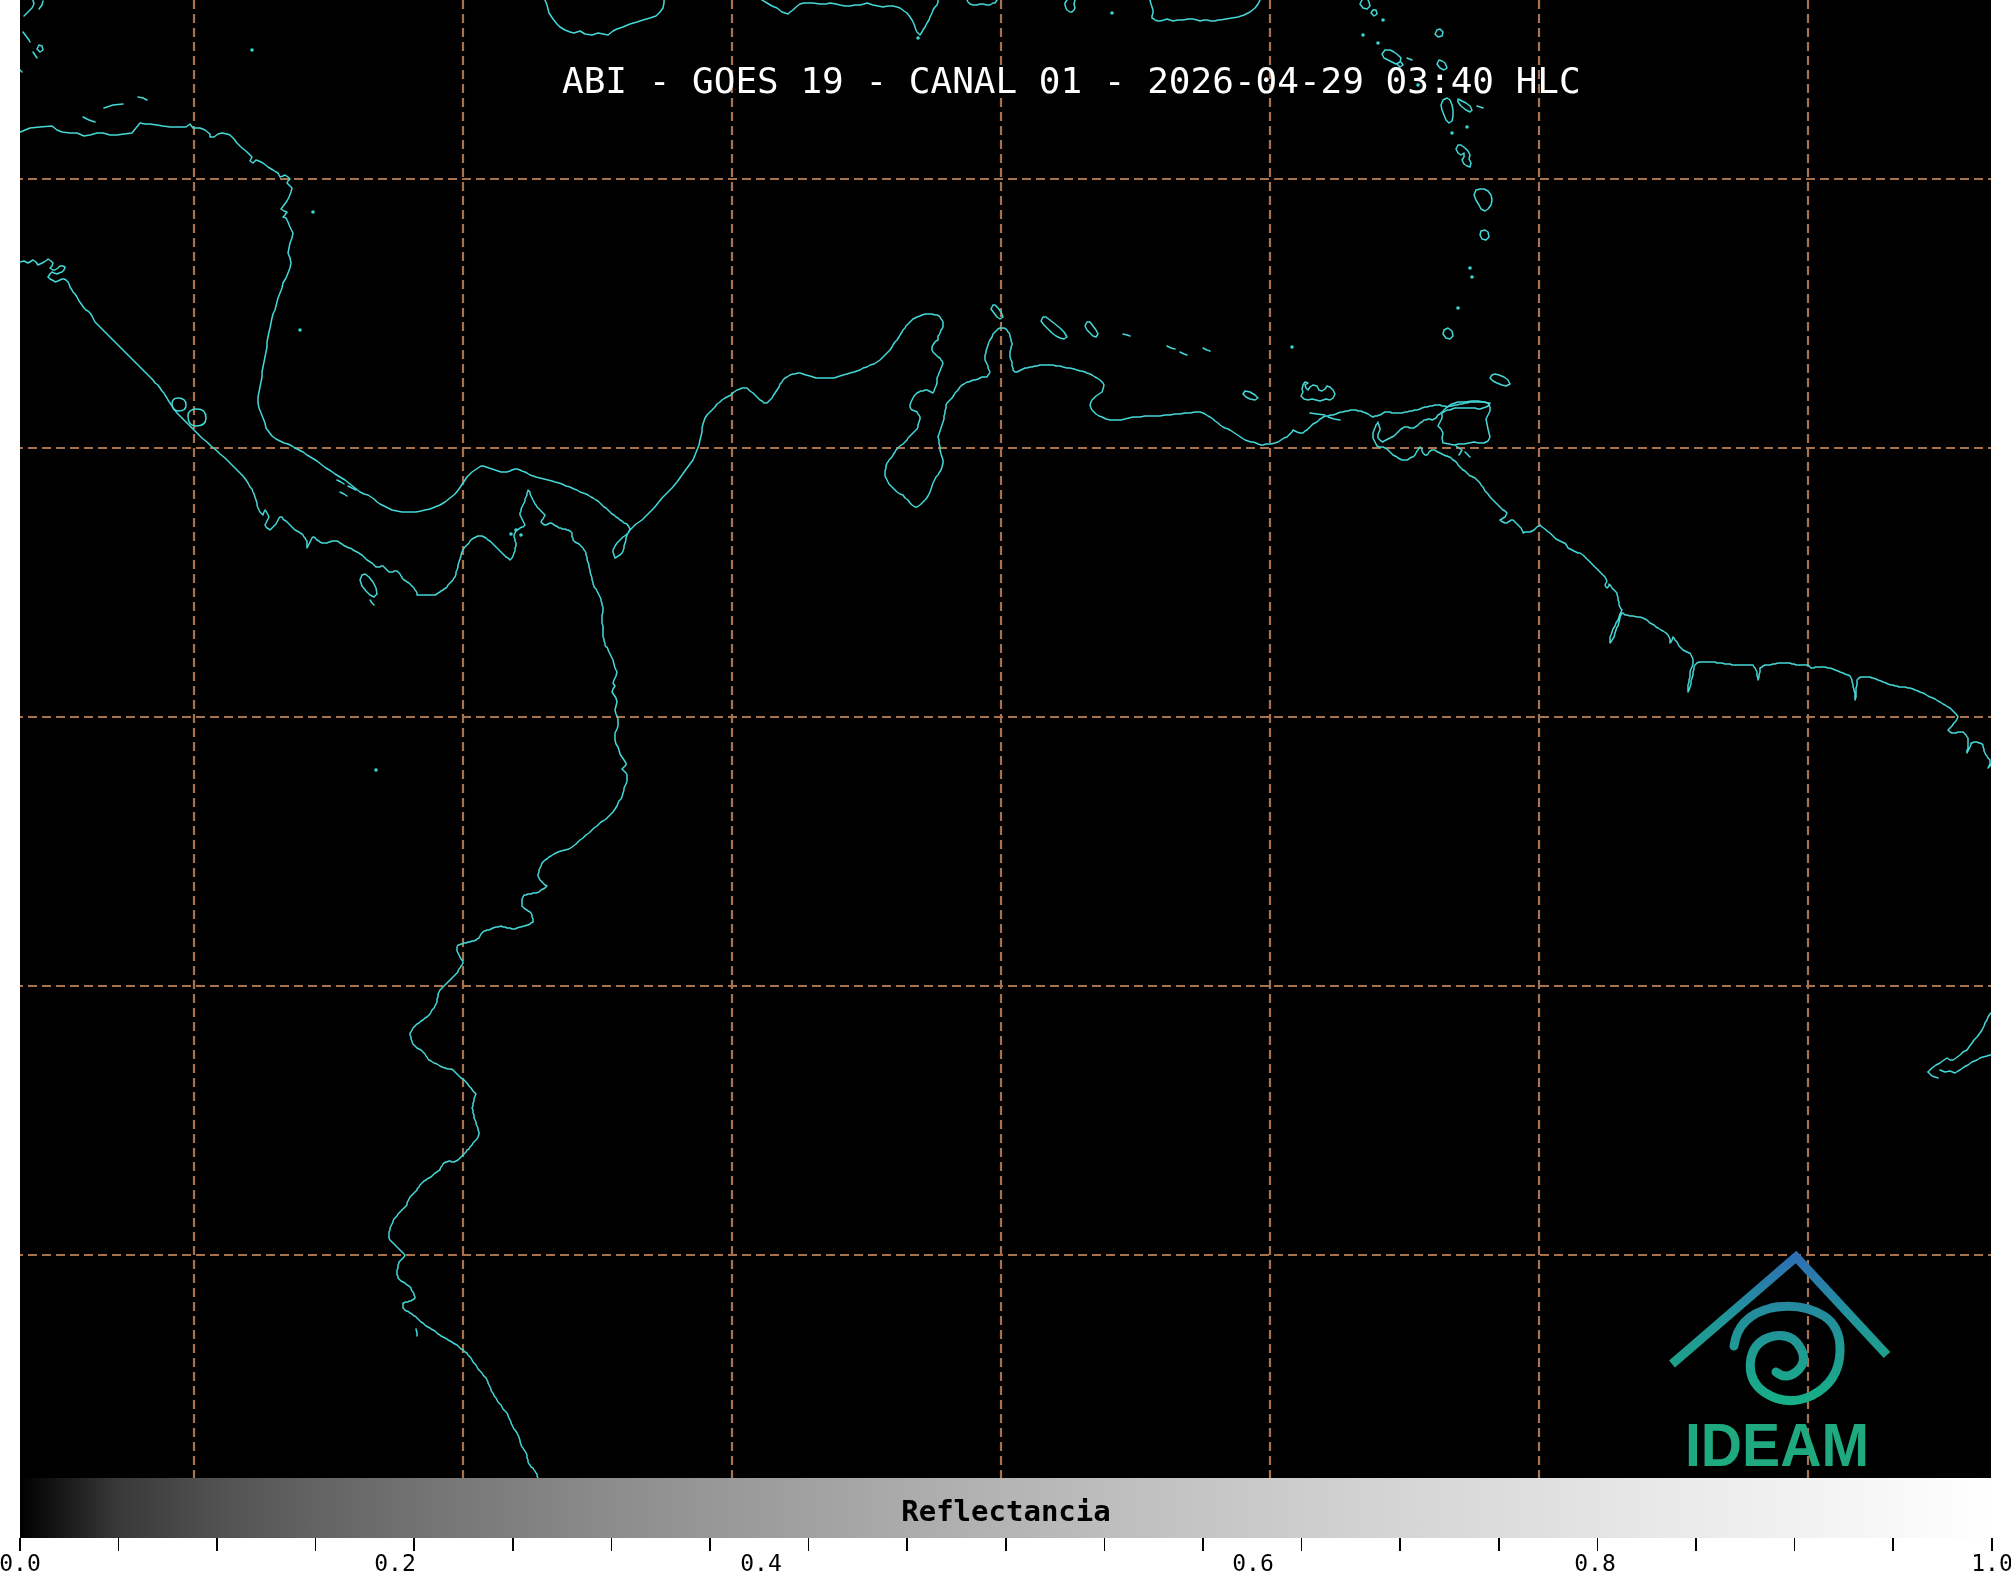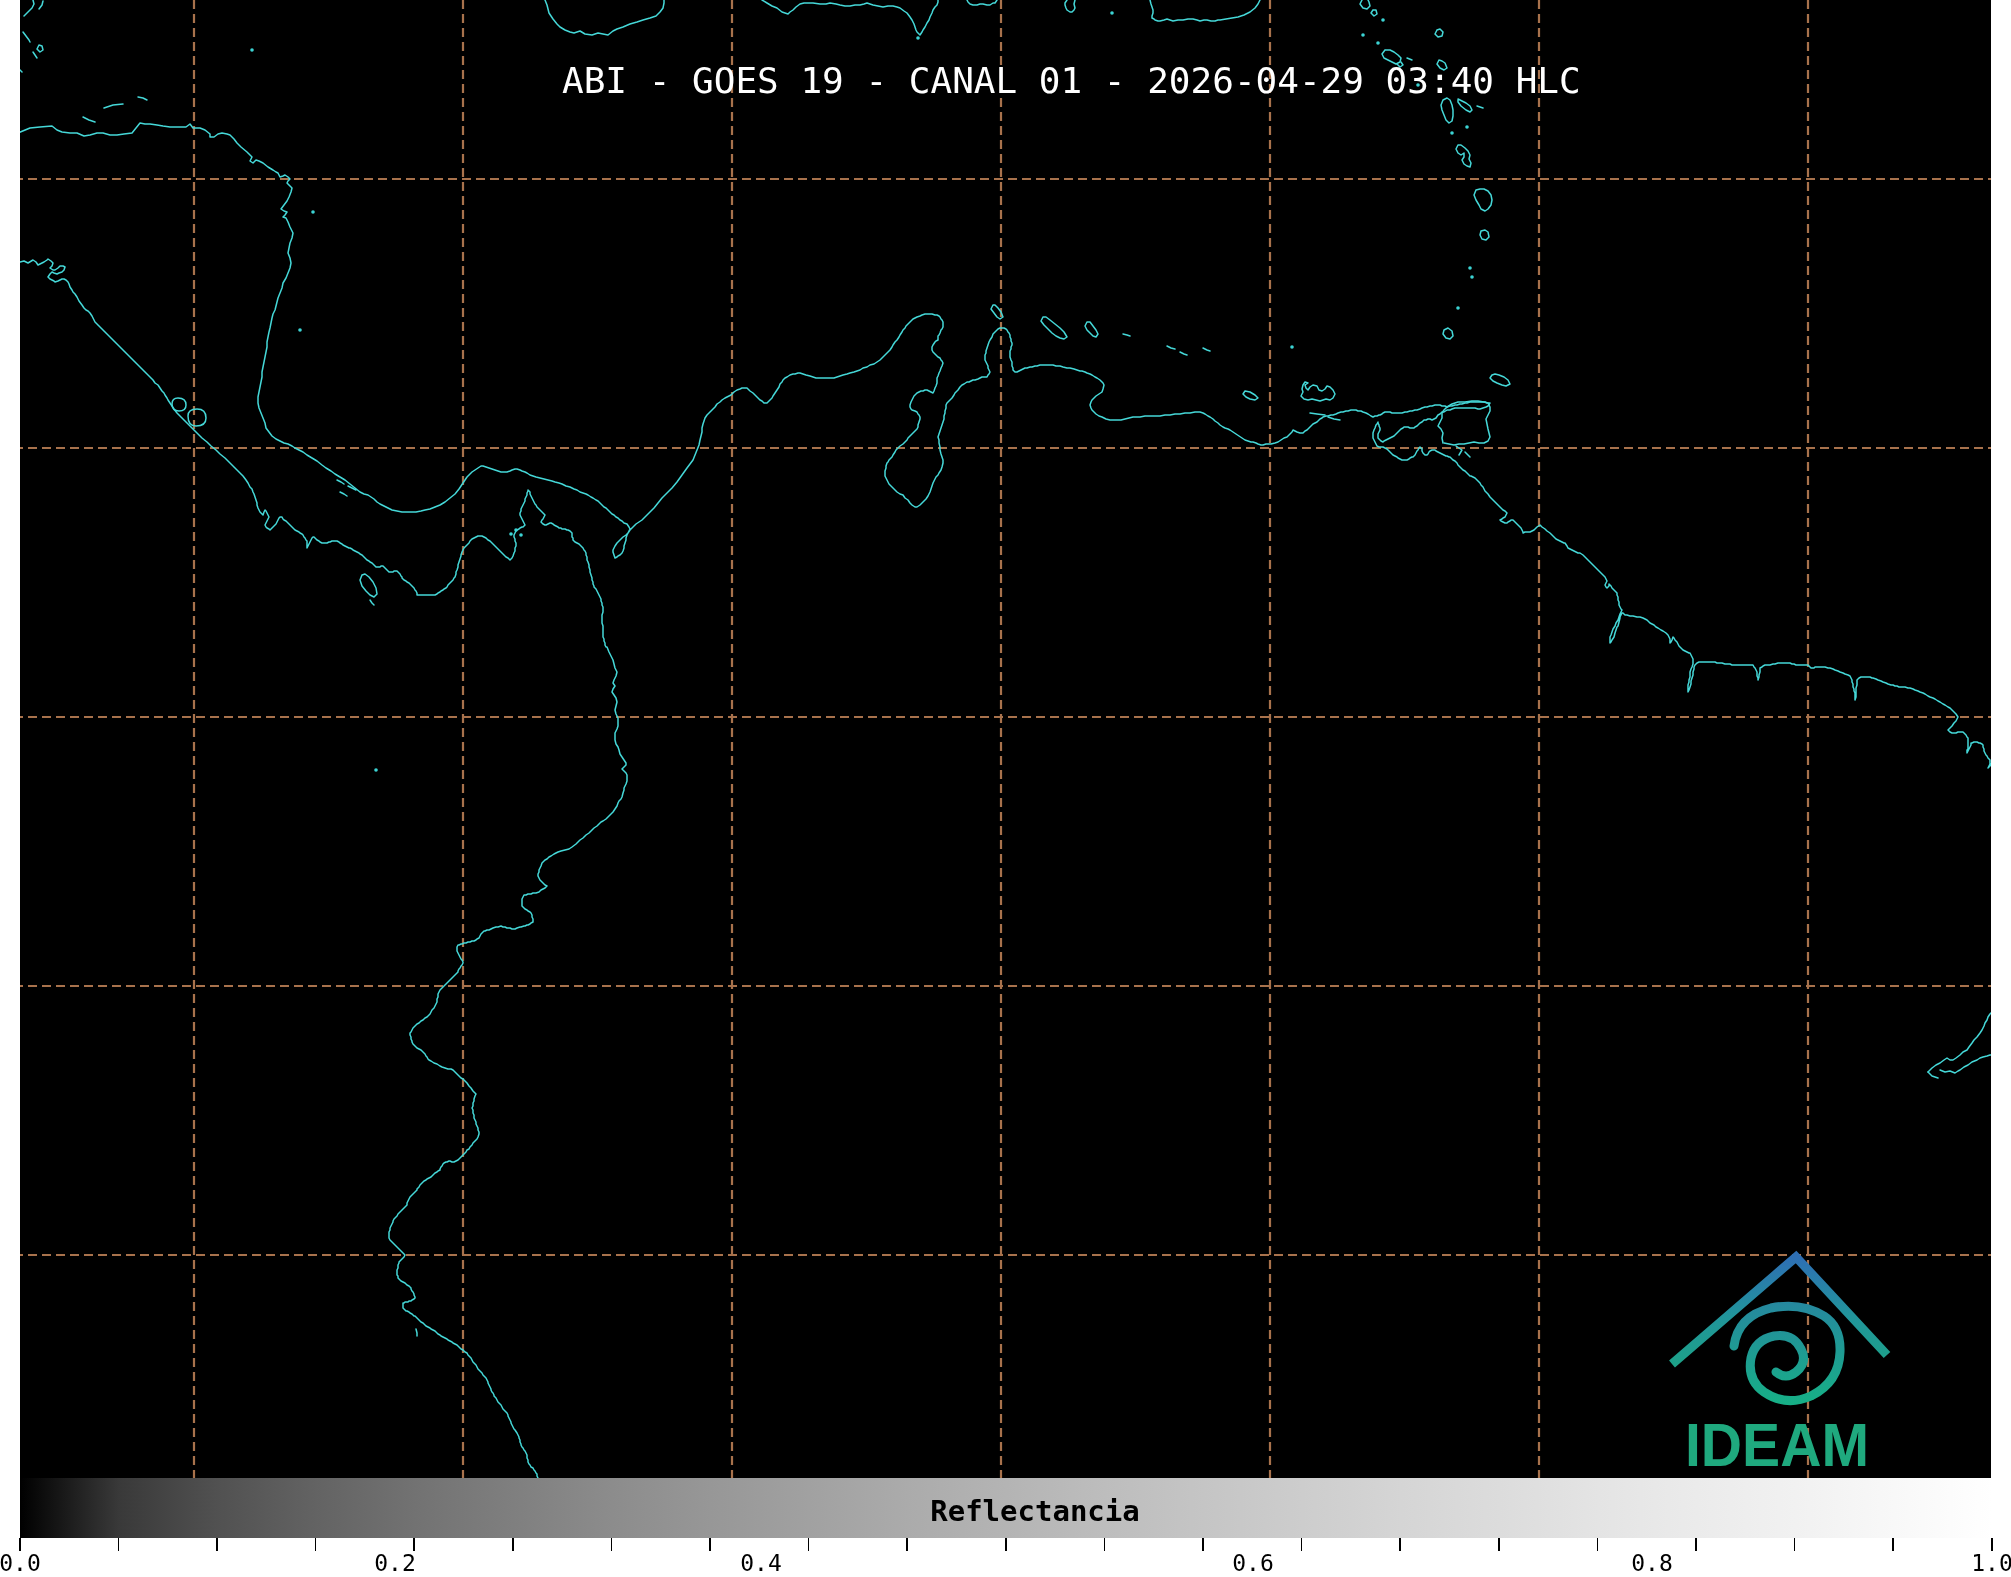--- a/index.html
+++ b/index.html
@@ -8,21 +8,21 @@
   #map-area{position:absolute;left:20px;top:0;width:1971px;height:1478px;background:#000;}
   #vector-layer{position:absolute;left:0;top:0;width:2011px;height:1577px;}
   #map-title{position:absolute;top:60px;left:562px;width:941px;text-align:center;
     font-size:36px;color:#ffffff;white-space:nowrap;letter-spacing:0px;}
   #colorbar{position:absolute;left:18px;top:1478px;width:1975px;height:60px;
     border-left:2px solid #ffffff;box-sizing:border-box;
     background:linear-gradient(to right,#000000 0%,#393939 5%,#515151 10%,#636363 15%,
       #727272 20%,#7f7f7f 25%,#8c8c8c 30%,#979797 35%,#a1a1a1 40%,#ababab 45%,#b4b4b4 50%,
       #bdbdbd 55%,#c5c5c5 60%,#cdcdcd 65%,#d5d5d5 70%,#dcdcdc 75%,#e4e4e4 80%,#ebebeb 85%,
       #f1f1f1 90%,#f8f8f8 95%,#ffffff 100%);}
-  #colorbar-label{position:absolute;top:1494px;left:735px;width:600px;text-align:center;
+  #colorbar-label{position:absolute;top:1494px;left:706px;width:600px;text-align:center;
     font-size:29px;font-weight:bold;color:#000000;}
   .cb-tick{position:absolute;width:1.5px;height:13px;background:#000;top:1538px;}
   .cb-lab{position:absolute;top:1550px;width:80px;margin-left:-40px;text-align:center;
     font-size:23px;color:#000;}
 </style>
 </head>
 <body>
 
 <div id="map-area"></div>
 
@@ -163,15 +163,15 @@
     <div class="cb-tick" style="left: 1498px;"></div>
     <div class="cb-tick" style="left: 1596.6px;"></div>
     <div class="cb-tick" style="left: 1695.2px;"></div>
     <div class="cb-tick" style="left: 1793.8px;"></div>
     <div class="cb-tick" style="left: 1892.4px;"></div>
     <div class="cb-tick" style="left: 1991px;"></div>
     <div class="cb-lab" style="left: 20px;">0.0</div>
     <div class="cb-lab" style="left: 395px;">0.2</div>
     <div class="cb-lab" style="left: 761px;">0.4</div>
     <div class="cb-lab" style="left: 1253px;">0.6</div>
-    <div class="cb-lab" style="left: 1652px;">0.8</div>
+    <div class="cb-lab" style="left: 1595px;">0.8</div>
     <div class="cb-lab" style="left: 1992px;">1.0</div>
   </div>
 
 </body></html>

